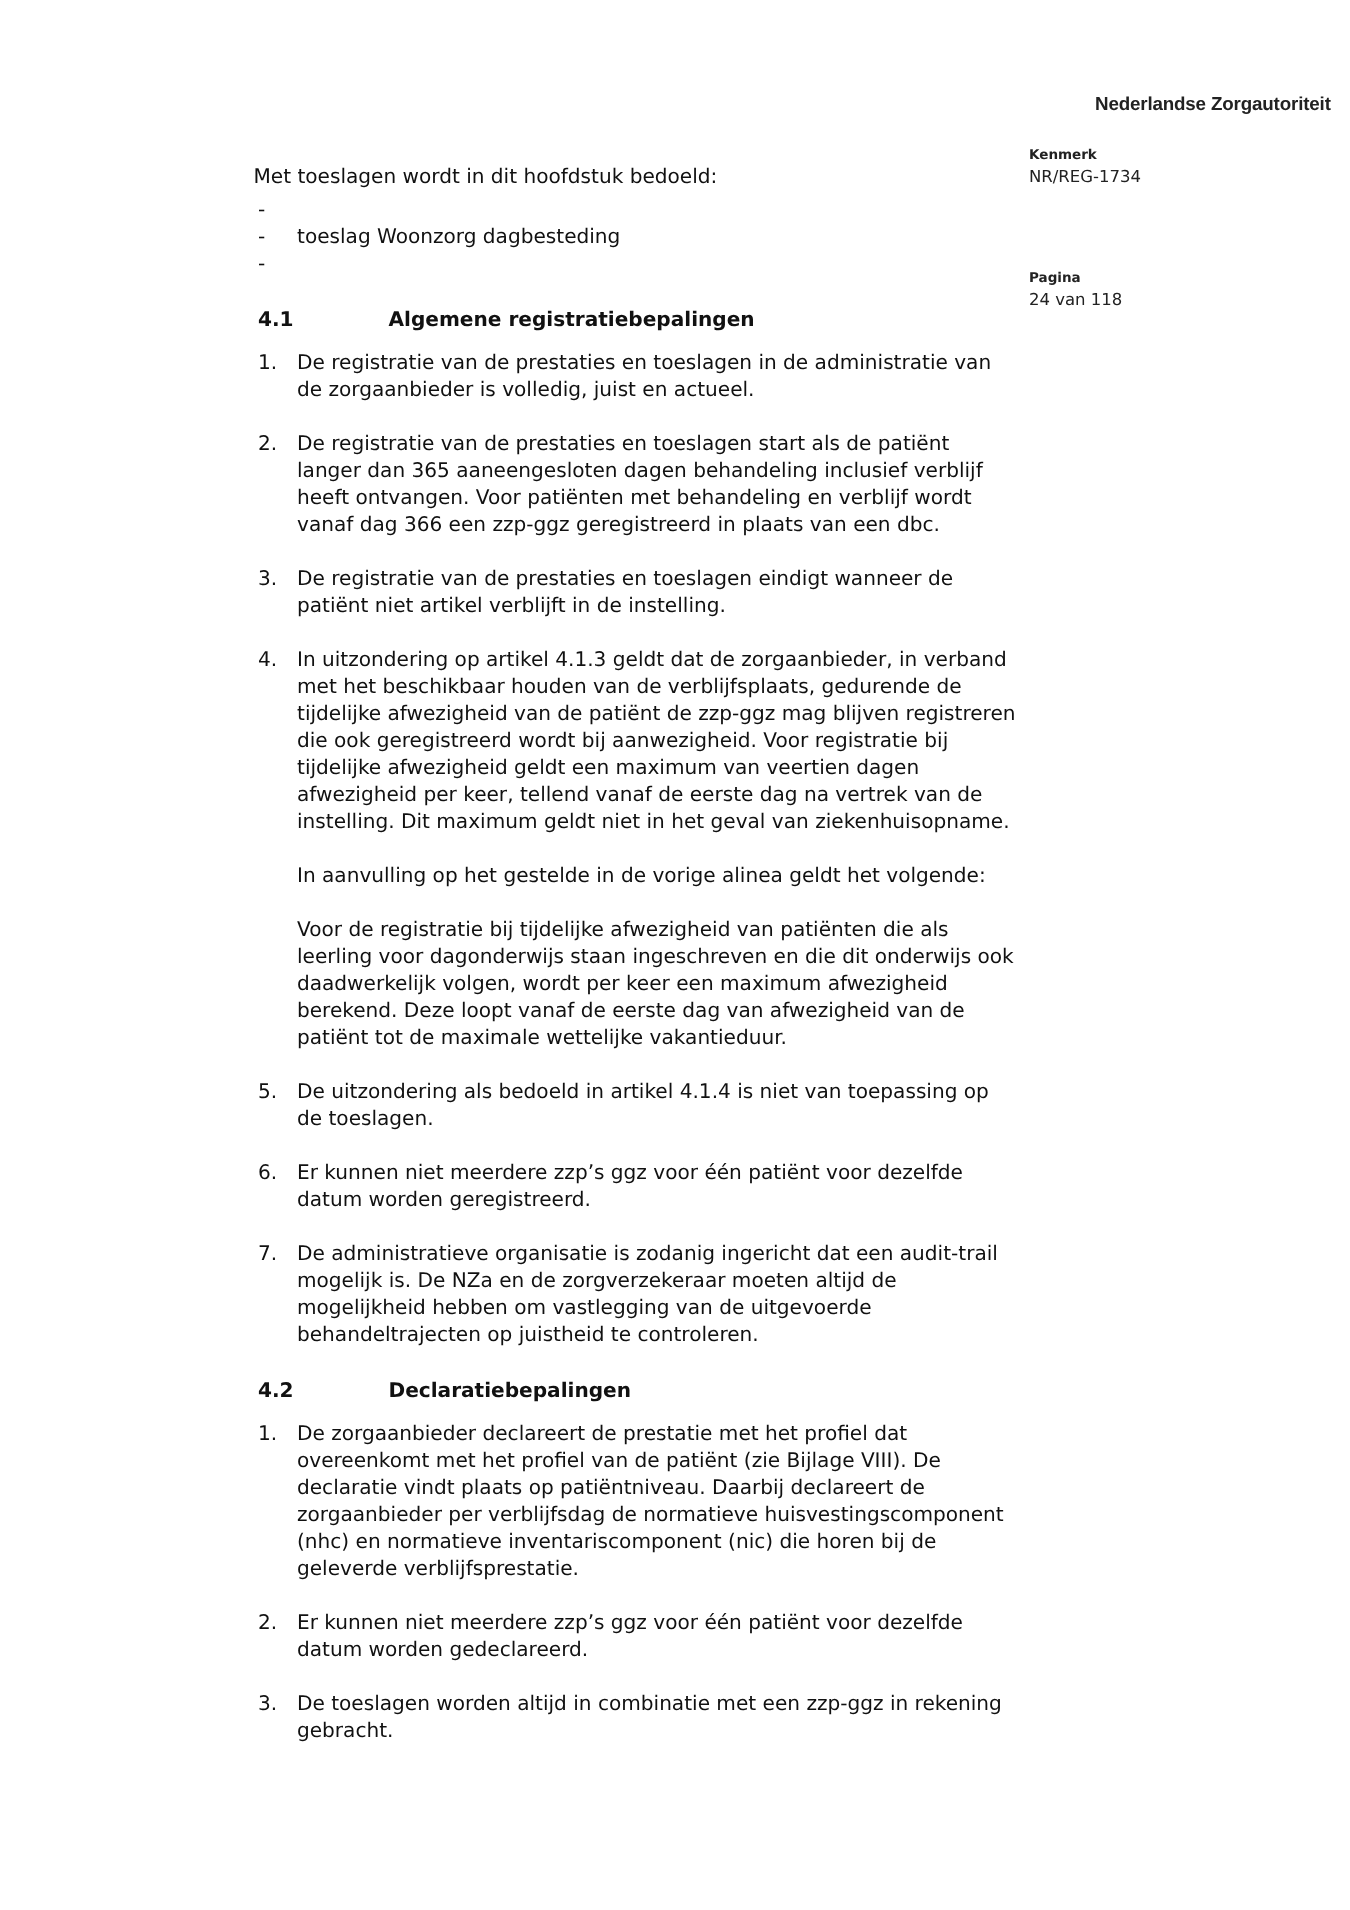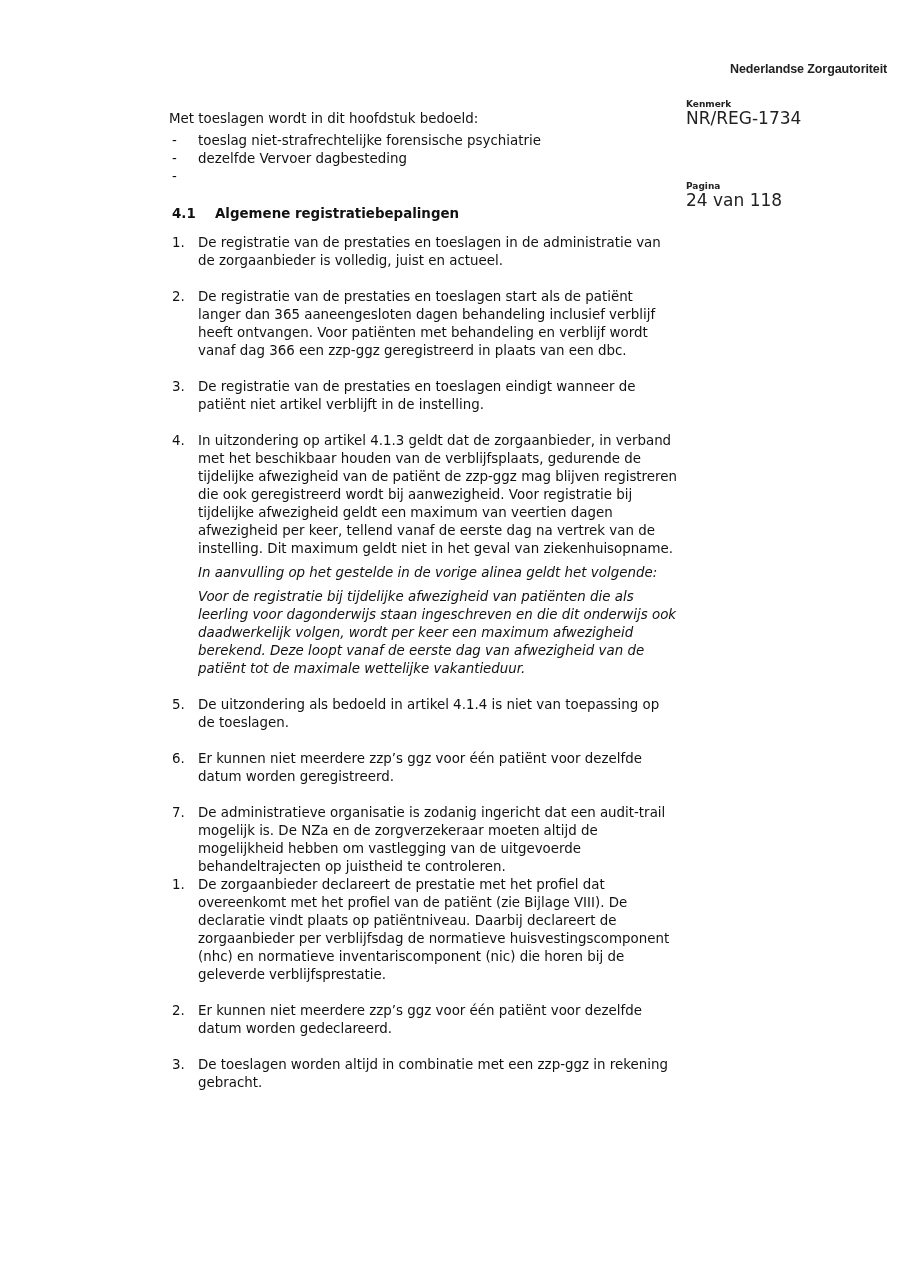--- a/index.html
+++ b/index.html
@@ -1,56 +1,55 @@
 <!DOCTYPE html>
 <html><head>
 <meta charset="utf-8">
 <style>
   html, body { margin: 0; padding: 0; background: #ffffff; }
   body { width: 900px; height: 1273px; position: relative; overflow: hidden; color: #111; }
   .page { position: absolute; left: 0; top: 0; width: 900px; height: 1273px; }
   .org { position: absolute; left: 685px; top: 62px; font-family: "Liberation Sans", sans-serif; font-weight: bold; font-size: 12.5px; color: #222; letter-spacing: -0.1px; padding-left: 45px; }
   .meta { position: absolute; left: 686px; font-family: "DejaVu Sans", sans-serif; color: #222; }
   .meta .lbl { font-weight: bold; font-size: 9px; line-height: 12px; }
-  .meta .val { font-size: 17px; line-height: 16px; }
+  .meta .val { font-size: 11px; line-height: 16px; }
   .main { position: absolute; left: 172px; top: 106px; width: 505px; font-family: "DejaVu Sans", sans-serif; font-size: 13.4px; line-height: 18px; color: #111; }
   .p { margin: 4px; }
   .bul { display: flex; }
   .bul .d { width: 26px; flex: none; }
-  .h { font-weight: bold; display: flex; margin-top: 19px; margin-bottom: 11px; }
+  .h { font-weight: bold; display: flex; margin-top: 19px; margin-bottom: 11px; gap: 44px; }
   .h .n { width: 43px; flex: none; }
   .item { display: flex; margin-bottom: 18px; }
   .item .n { width: 26px; flex: none; }
   .item .t { flex: 1; }
-  .sub { margin-top: 6px; font-style: italic; }
+  .sub { margin-top: 18px; }
 </style>
 </head>
 <body>
 
 <div class="page">
   <div class="org">Nederlandse Zorgautoriteit</div>
 
   <div class="meta" style="top:98px">
     <div class="lbl">Kenmerk</div>
     <div class="val">NR/REG-1734</div>
   </div>
   <div class="meta" style="top:180px">
     <div class="lbl">Pagina</div>
     <div class="val">24 van 118</div>
   </div>
 
   <div class="main">
     <p class="p" style="margin-left:-3px">Met toeslagen wordt in dit hoofdstuk bedoeld:</p>
     <div class="bul">
         <span class="d">-</span>
-        <span>toeslag niet-strafrechtelijke forensische psychiatrie</span>
       </div>
     <div class="bul">
         <span class="d">-</span>
-        <span>dezelfde Vervoer dagbesteding</span>
+        <span>toeslag Woonzorg dagbesteding</span>
       </div>
     <div class="bul">
         <span class="d">-</span>
       </div>
 
     <div class="h">
       <span class="n">4.1</span>
       <span>Algemene registratiebepalingen</span>
     </div>
 
@@ -80,20 +79,24 @@
       </div>
     <div class="item">
         <span class="n">6.</span>
         <span class="t">Er kunnen niet meerdere zzp’s ggz voor één patiënt voor dezelfde datum worden geregistreerd.</span>
       </div>
     <div class="item" style="margin-bottom:0">
         <span class="n">7.</span>
         <span class="t">De administratieve organisatie is zodanig ingericht dat een audit-trail mogelijk is. De NZa en de zorgverzekeraar moeten altijd de mogelijkheid hebben om vastlegging van de uitgevoerde behandeltrajecten op juistheid te controleren.</span>
       </div>
 
+    <div class="h">
+      <span class="n">4.2</span>
+      <span>Declaratiebepalingen</span>
+    </div>
 
     <div class="item">
         <span class="n">1.</span>
         <span class="t">De zorgaanbieder declareert de prestatie met het profiel dat overeenkomt met het profiel van de patiënt (zie Bijlage VIII). De declaratie vindt plaats op patiëntniveau. Daarbij declareert de zorgaanbieder per verblijfsdag de normatieve huisvestingscomponent (nhc) en normatieve inventariscomponent (nic) die horen bij de geleverde verblijfsprestatie.</span>
       </div>
     <div class="item">
         <span class="n">2.</span>
         <span class="t">Er kunnen niet meerdere zzp’s ggz voor één patiënt voor dezelfde datum worden gedeclareerd.</span>
       </div>
     <div class="item">

